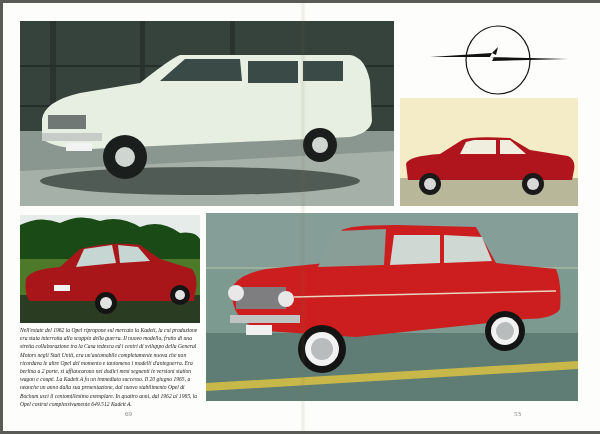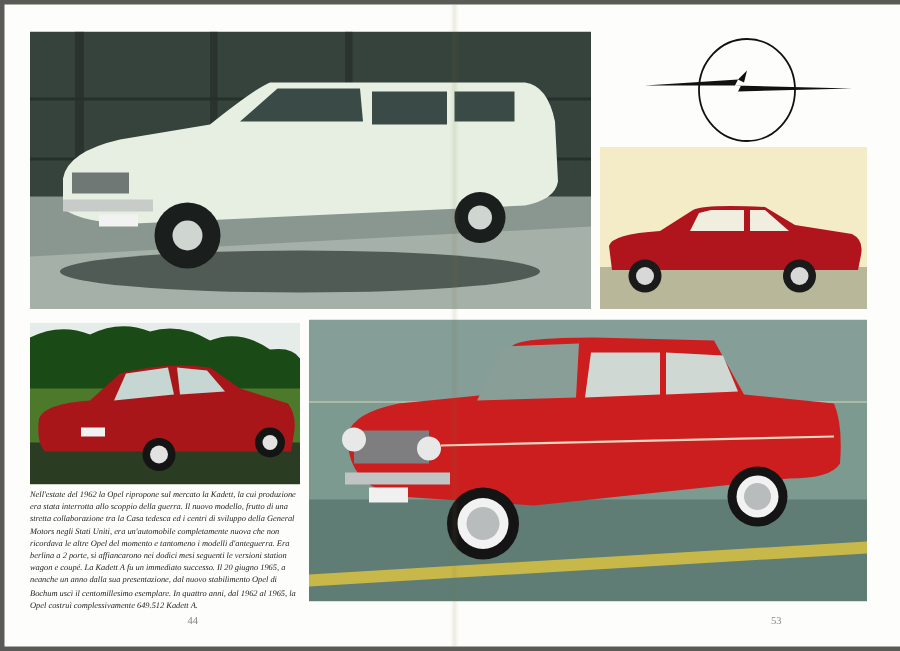--- a/index.html
+++ b/index.html
@@ -104,17 +104,17 @@
       <circle cx="116" cy="136" r="17" fill="#f2f2f2"></circle>
       <circle cx="116" cy="136" r="11" fill="#b8bcbc"></circle>
       <circle cx="299" cy="118" r="20" fill="#141414"></circle>
       <circle cx="299" cy="118" r="14" fill="#f2f2f2"></circle>
       <circle cx="299" cy="118" r="9" fill="#b8bcbc"></circle>
     </svg>
   </div>
 
   <div class="body-text">Nell'estate del 1962 la Opel ripropone sul mercato la Kadett, la cui produzione era stata interrotta allo scoppio della guerra. Il nuovo modello, frutto di una stretta collaborazione tra la Casa tedesca ed i centri di sviluppo della General Motors negli Stati Uniti, era un'automobile completamente nuova che non ricordava le altre Opel del momento e tantomeno i modelli d'anteguerra. Era berlina a 2 porte, si affiancarono nei dodici mesi seguenti le versioni station wagon e coupé. La Kadett A fu un immediato successo. Il 20 giugno 1965, a neanche un anno dalla sua presentazione, dal nuovo stabilimento Opel di Bochum uscì il centomillesimo esemplare. In quattro anni, dal 1962 al 1965, la Opel costruì complessivamente 649.512 Kadett A.</div>
 
-  <div class="page-num" style="left:122px;">44</div>
+  <div class="page-num" style="left:122px;">69</div>
   <div class="page-num" style="left:467px;margin-left:44px;">53</div>
 
   <div class="spine"></div>
 </div>
 
 </body></html>

